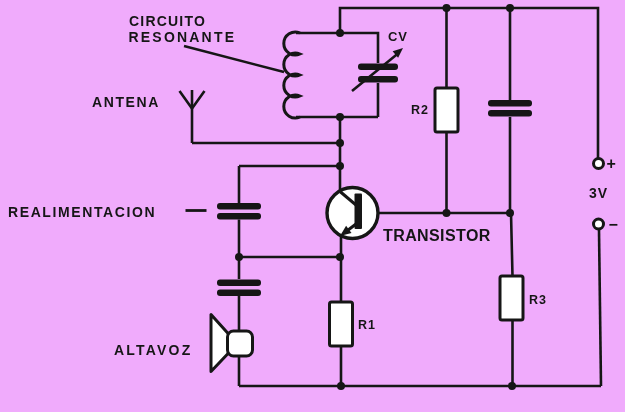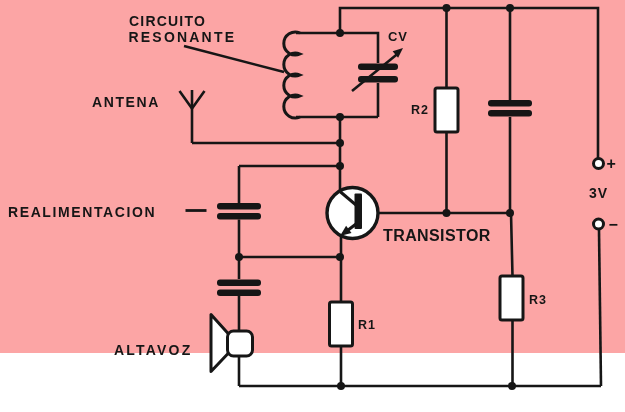--- a/index.html
+++ b/index.html
@@ -1,21 +1,21 @@
 <!DOCTYPE html>
 <html><head>
 <meta charset="utf-8">
 <style>
   html, body { margin: 0; padding: 0; }
   body {
     width: 625px; height: 412px; overflow: hidden;
     background: #ffffff;
     font-family: "Liberation Sans", "DejaVu Sans", sans-serif;
   }
-  .stage { position: relative; width: 625px; height: 353px; background: #fca5a5; }
+  .stage { position: relative; width: 625px; height: 412px; background: #f0abfc; }
   svg { display: block; }
   svg text {
     font-family: "Liberation Sans", "DejaVu Sans", sans-serif;
     font-weight: 700;
     fill: #161616;
   }
   .lbl      { font-size: 14px;   letter-spacing: 1.6px; }
   .lbl-cir  { font-size: 14px;   letter-spacing: 1.2px; }
   .lbl-res  { font-size: 14px;   letter-spacing: 2.2px; }
   .lbl-alt  { font-size: 14px;   letter-spacing: 2.2px; }

